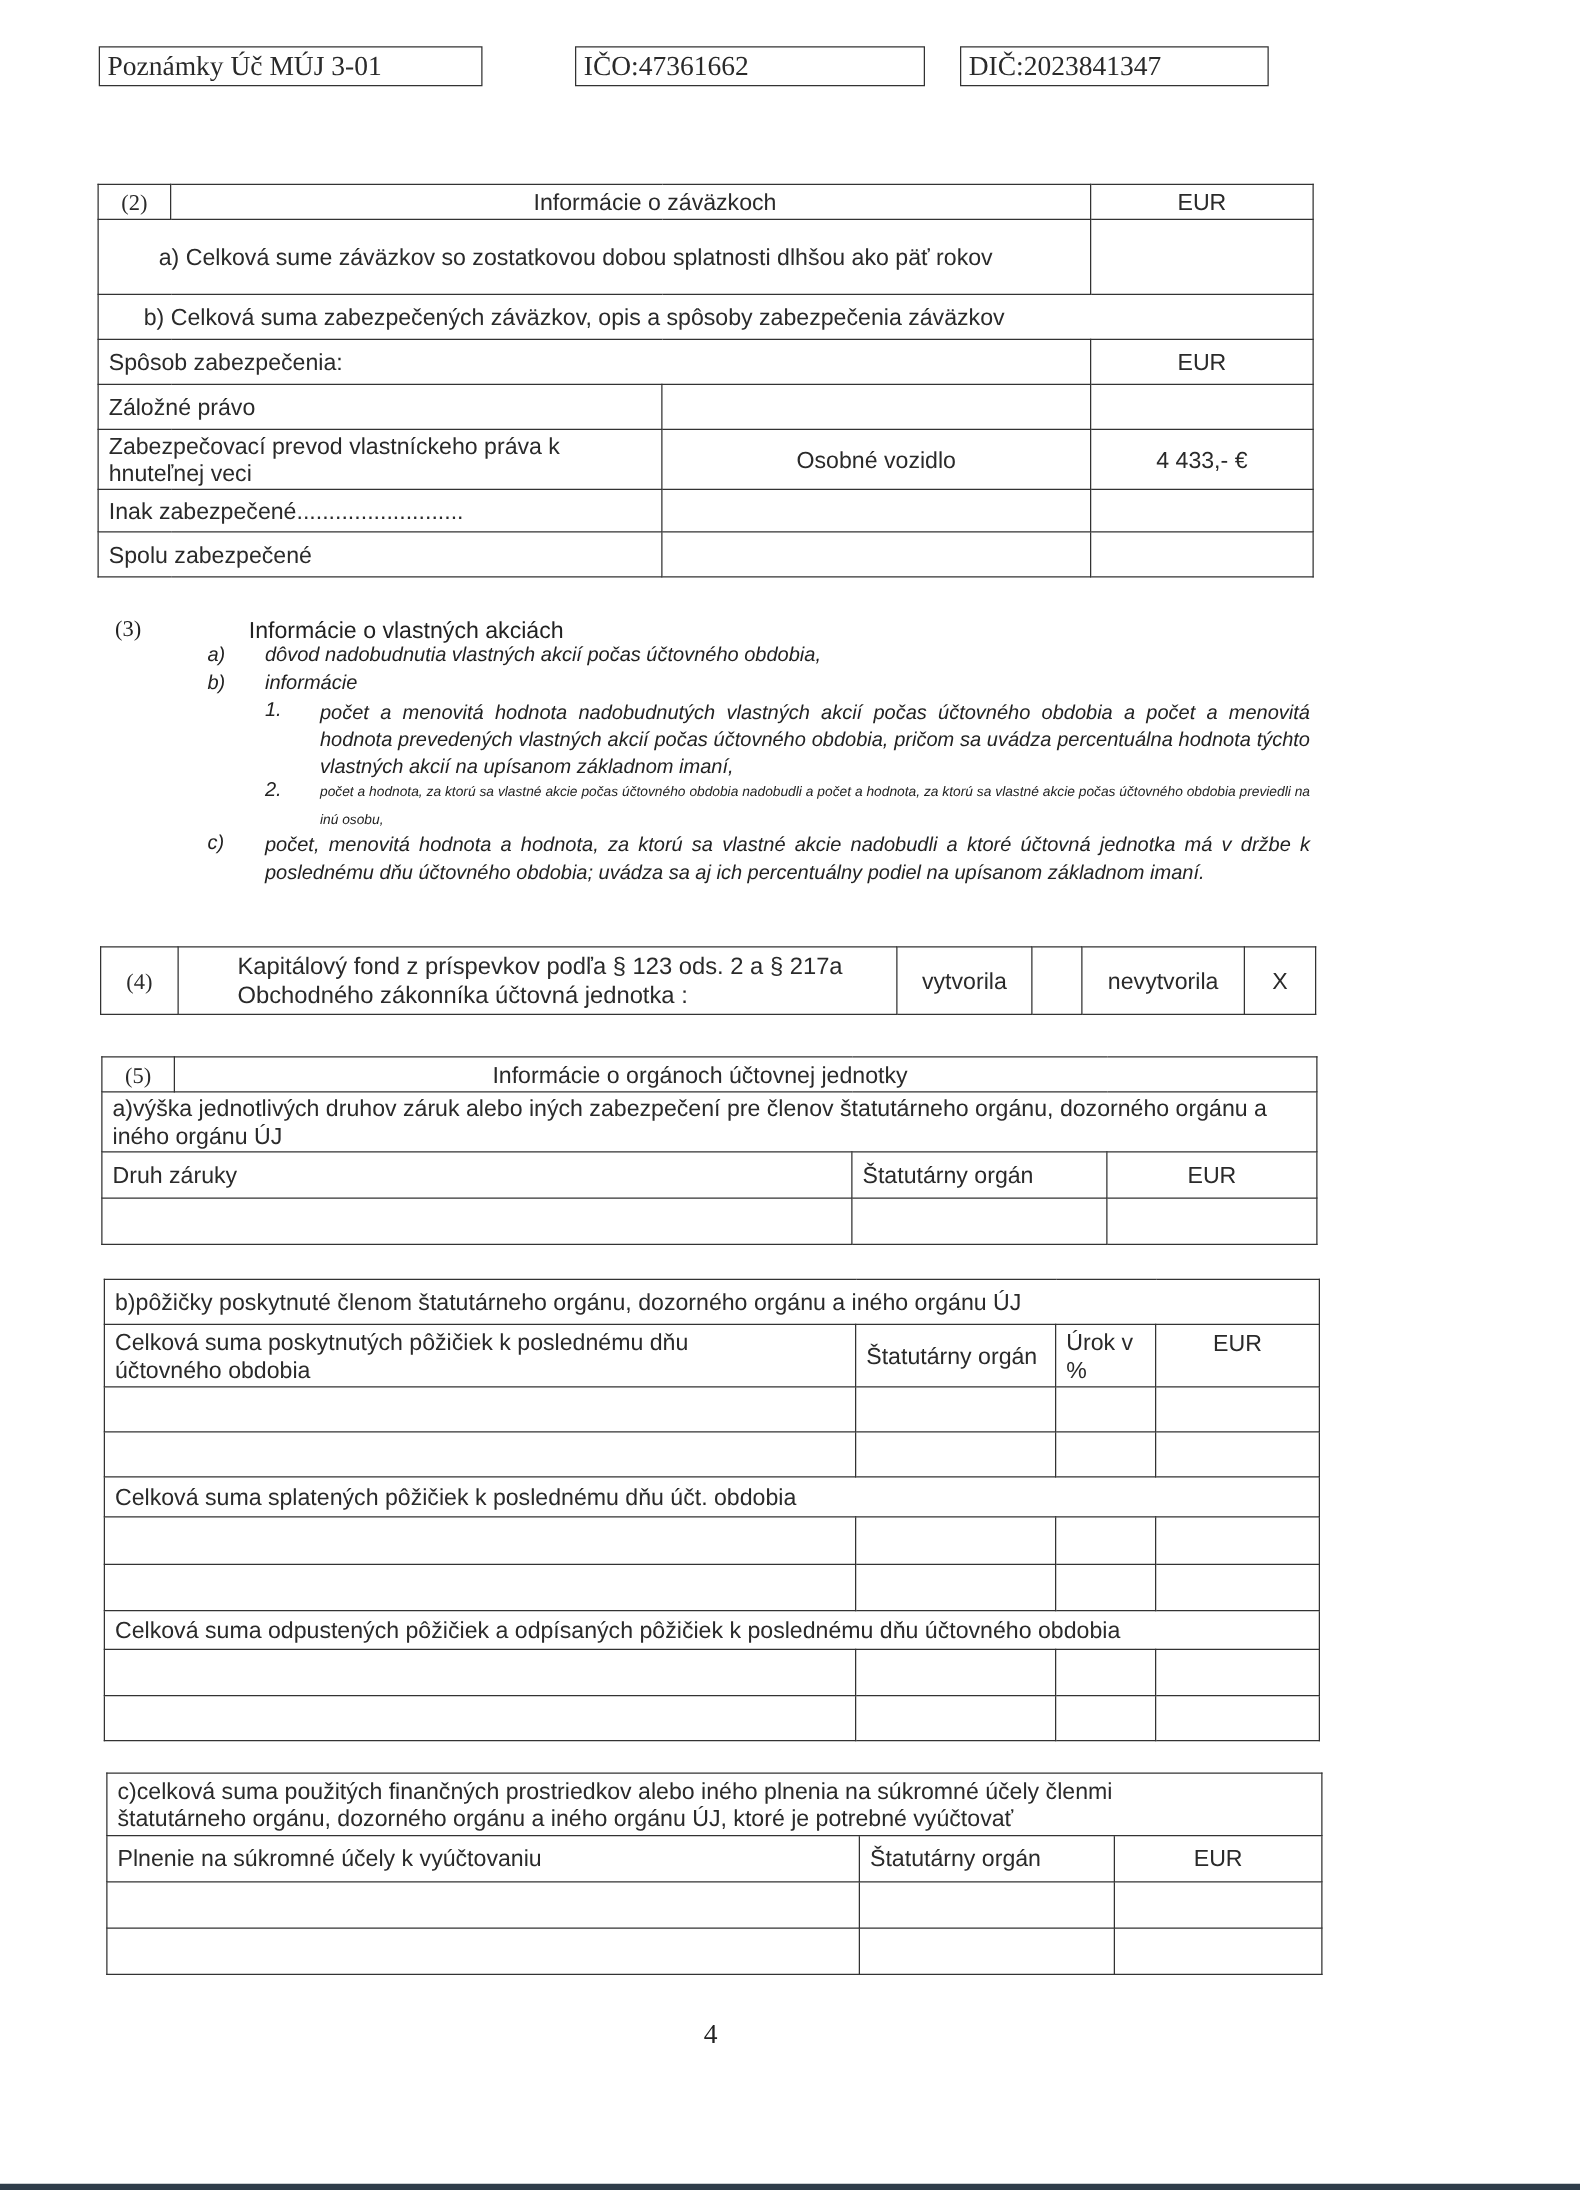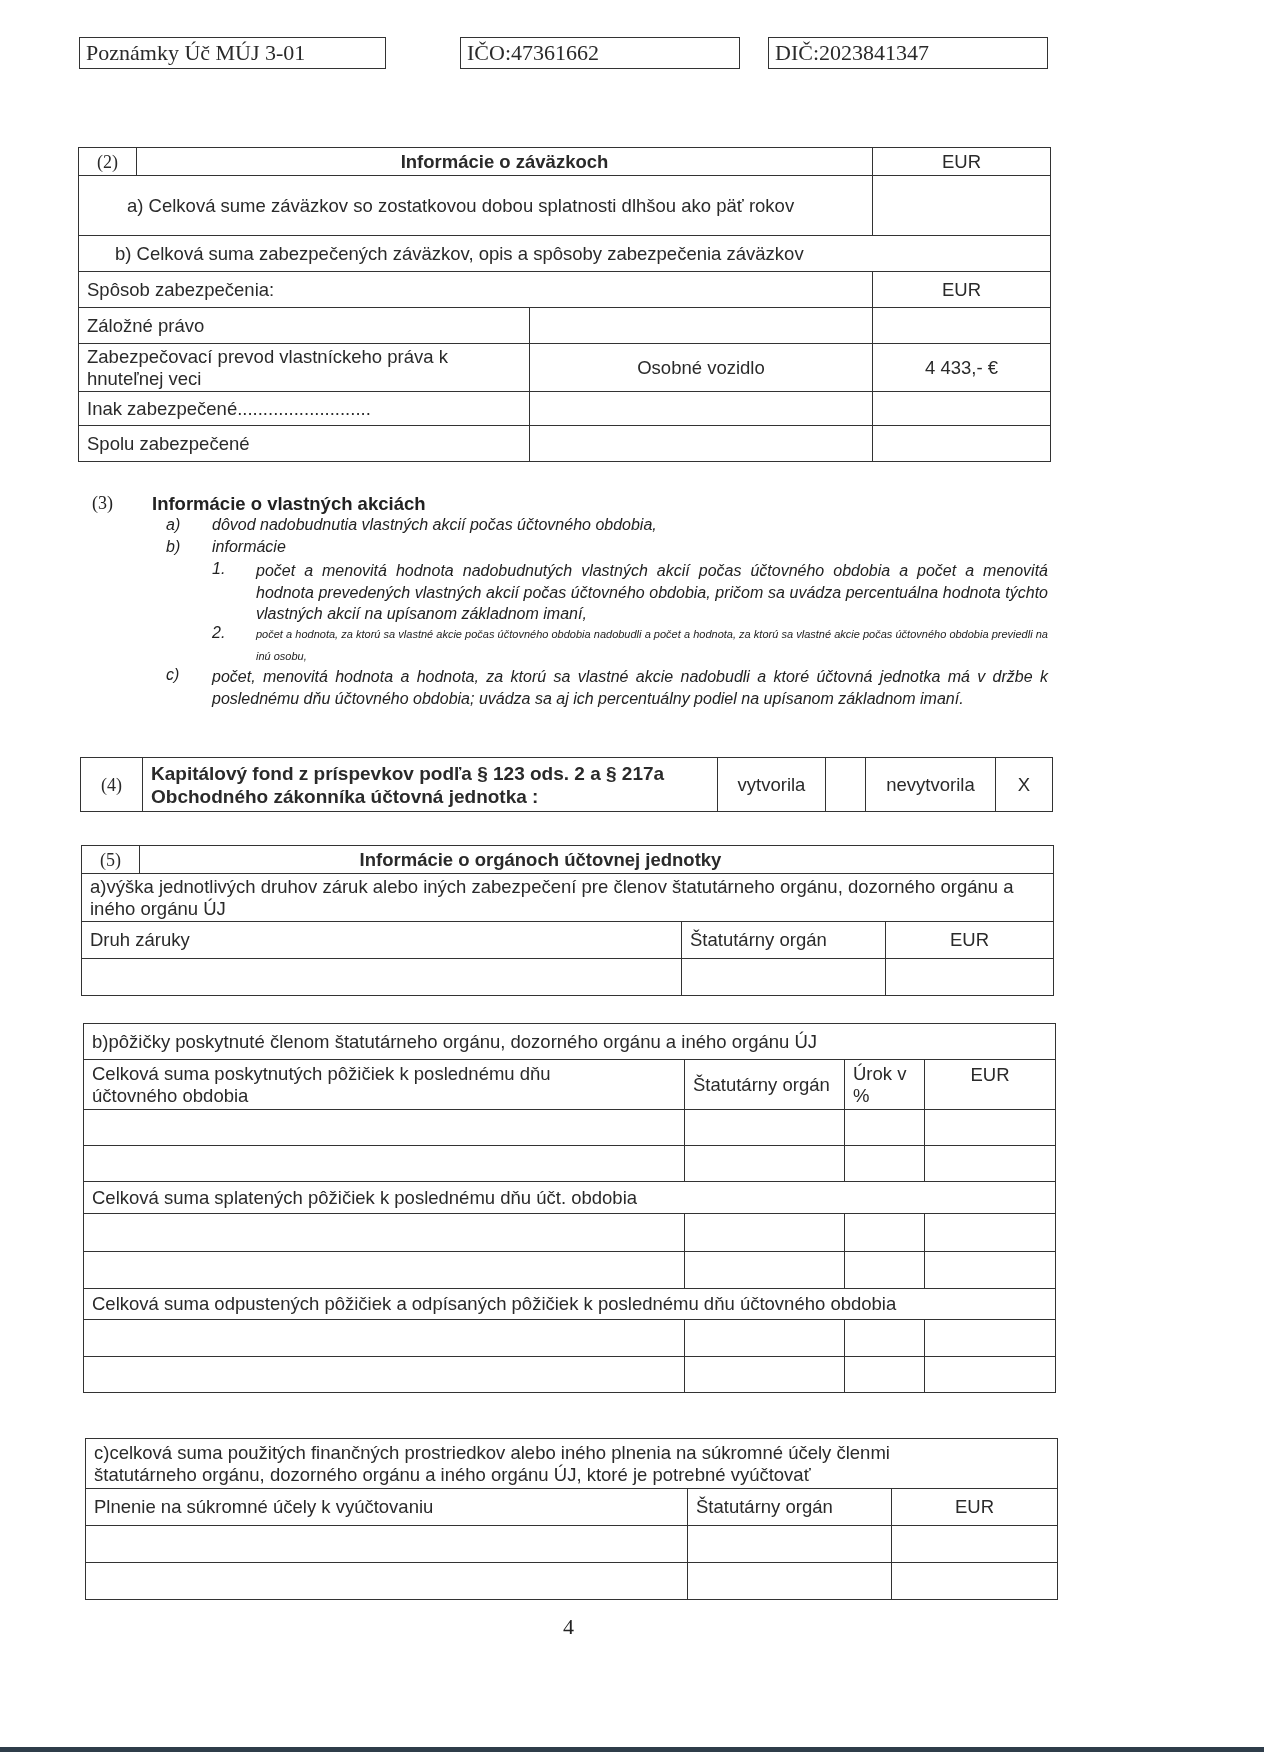--- a/index.html
+++ b/index.html
@@ -3,35 +3,35 @@
 <meta charset="utf-8">
 <style>
   html, body { margin:0; padding:0; background:#ffffff; }
   body { width:1264px; height:1752px; position:relative; overflow:hidden; color:#222; font-family:"Liberation Sans", sans-serif; }
   .serif { font-family:"Liberation Serif", serif; }
   .abs { position:absolute; }
   .hdrbox { position:absolute; top:37px; height:32px; border:1.5px solid #333; box-sizing:border-box; font-family:"Liberation Serif", serif; font-size:22px; line-height:30px; padding-left:6px; color:#2a2a2a; }
   table { border-collapse:collapse; position:absolute; table-layout:fixed; }
   td { border:1.5px solid #333; padding:0 8px; font-size:18.5px; color:#2a2a2a; vertical-align:middle; line-height:22px; }
   .c { text-align:center; }
-  .b { font-weight:bold; }
+  .b { font-weight:normal;padding-left:47px; }
   .num { font-family:"Liberation Serif", serif; font-size:18px; text-align:center; padding:0; }
   .pagenum { position:absolute; left:563px; top:1614px; font-family:"Liberation Serif", serif; font-size:22px; }
   .bottombar { position:absolute; left:0; top:1747px; width:1264px; height:5px; background:#2f3d4a; }
 </style>
 </head>
 <body>
 
 <div class="hdrbox" style="left:79px;width:307px;">
   <span>Poznámky Úč MÚJ 3-01</span>
 </div>
 <div class="hdrbox" style="left:460px;width:280px;">
   <span>IČO:47361662</span>
 </div>
-<div class="hdrbox" style="left:768px;width:280px;">
+<div class="hdrbox" style="left:768px;width:247px;">
   <span>DIČ:2023841347</span>
 </div>
 
 <table style="left:78px;top:147px;width:972px;">
   <colgroup>
       <col style="width:58px">
       <col style="width:393px">
       <col style="width:343px">
       <col style="width:178px">
     </colgroup>
@@ -199,21 +199,21 @@
       </tr>
   <tr style="height:36px">
         <td></td>
         <td></td>
         <td></td>
         <td></td>
       </tr>
 </tbody>
   </table>
 
-<table style="left:85px;top:1418px;width:972px;margin-top:20px;">
+<table style="left:85px;top:1418px;width:972px;">
   <colgroup>
       <col style="width:602px">
       <col style="width:204px">
       <col style="width:166px">
     </colgroup>
   <tbody>
       <tr style="height:50px">
     <td colspan="3" style="line-height:22px;padding-right:80px;">c)celková suma použitých finančných prostriedkov alebo iného plnenia na súkromné účely členmi štatutárneho orgánu, dozorného orgánu a iného orgánu ÚJ, ktoré je potrebné vyúčtovať</td>
   </tr>
   <tr style="height:37px">

